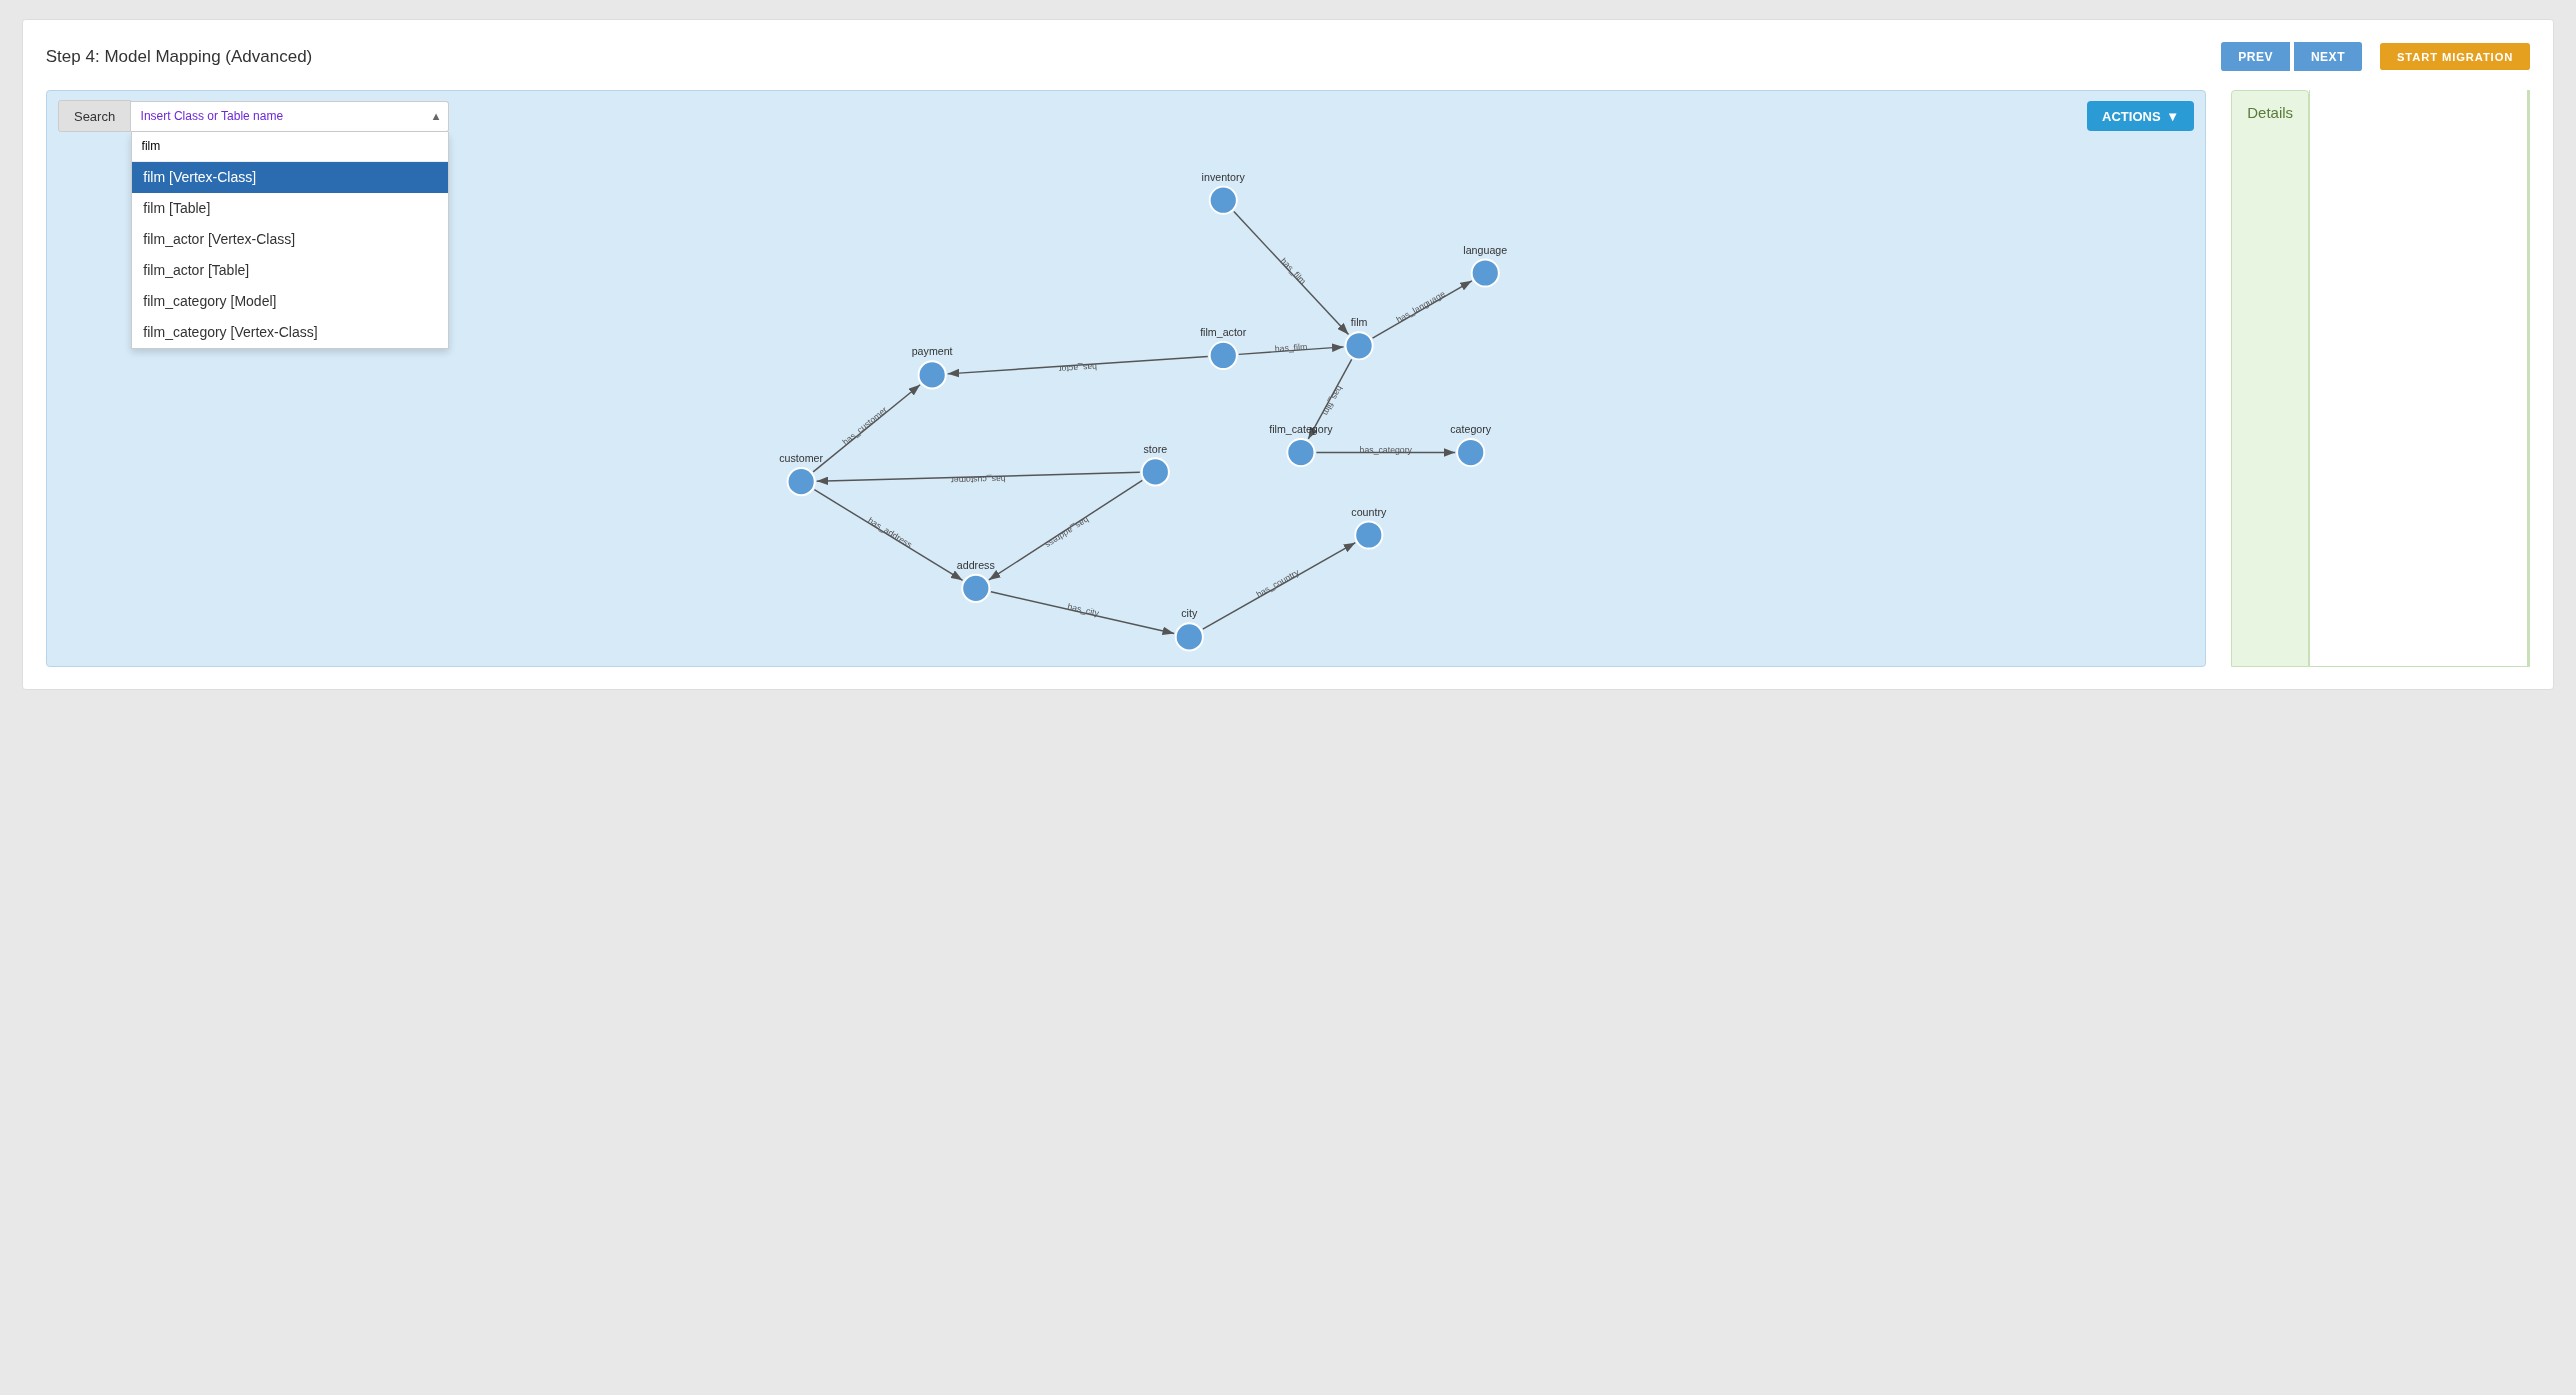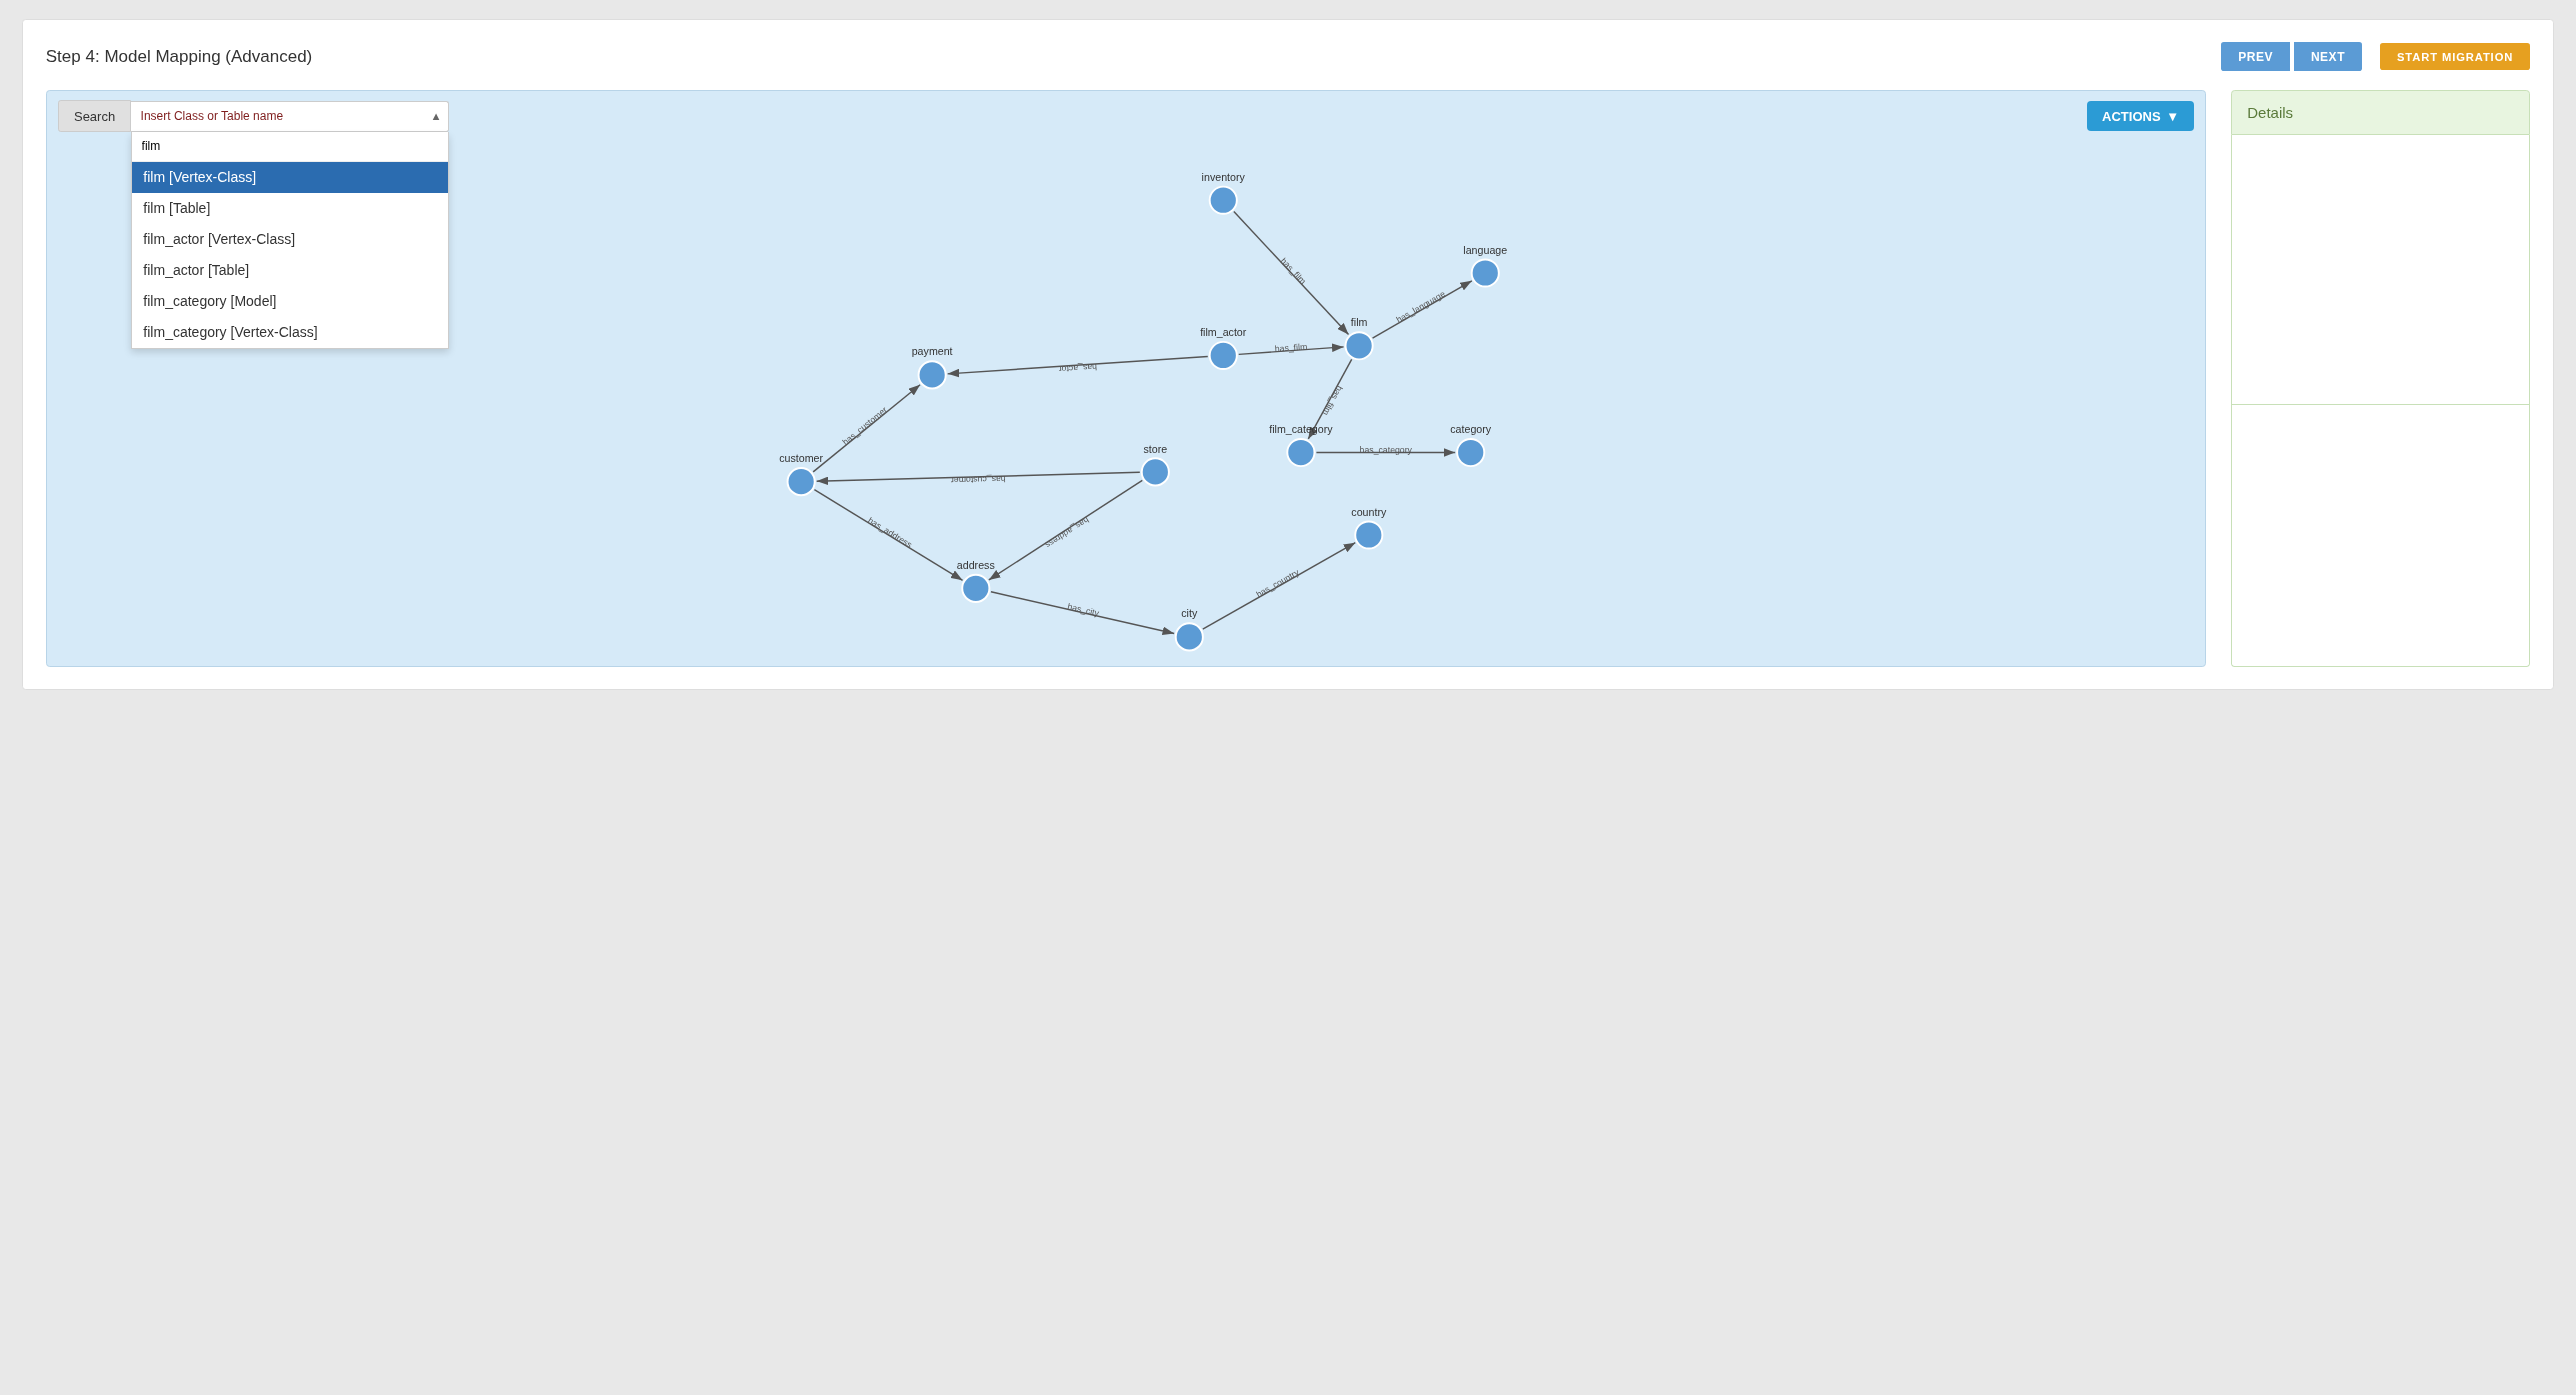--- a/index.html
+++ b/index.html
@@ -123,21 +123,21 @@
       position: relative;
       flex: 1;
       max-width: 318px;
     }
     .search-select {
       width: 100%;
       border: 0.9px solid #ccc;
       border-left: none;
       padding: 7.5px 28px 7.5px 9.4px;
       font-size: 12px;
-      color: #7f1d1d;
+      color: #6d28d9;
       background: white;
       border-radius: 0 2.8px 2.8px 0;
       appearance: none;
       cursor: pointer;
     }
     .select-arrow {
       position: absolute;
       right: 7.5px;
       top: 50%;
       transform: translateY(-50%);
@@ -194,21 +194,20 @@
       height: 524px;
       overflow: hidden;
     }
     .graph-canvas svg {
       width: 100%;
       height: 100%;
     }
     .details-panel {
       width: 299px;
       display: flex;
-      flex-direction: column;
       gap: 0;
     }
     .details-header {
       background: #e8f5e0;
       border: 0.9px solid #c8e0b8;
       border-radius: 3.7px 3.7px 0 0;
       padding: 13px 15px;
       font-size: 15px;
       color: #5a7a3a;
       font-weight: 400;

